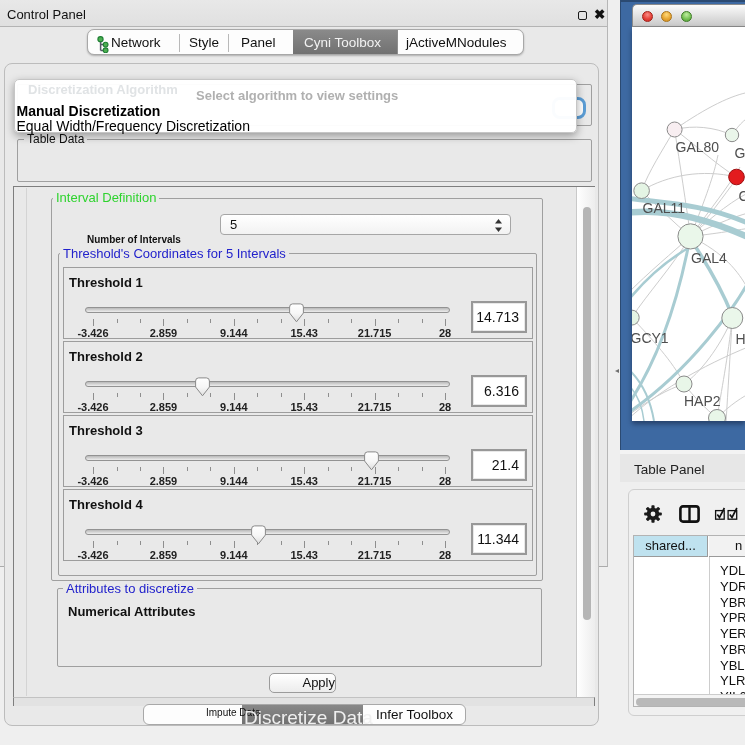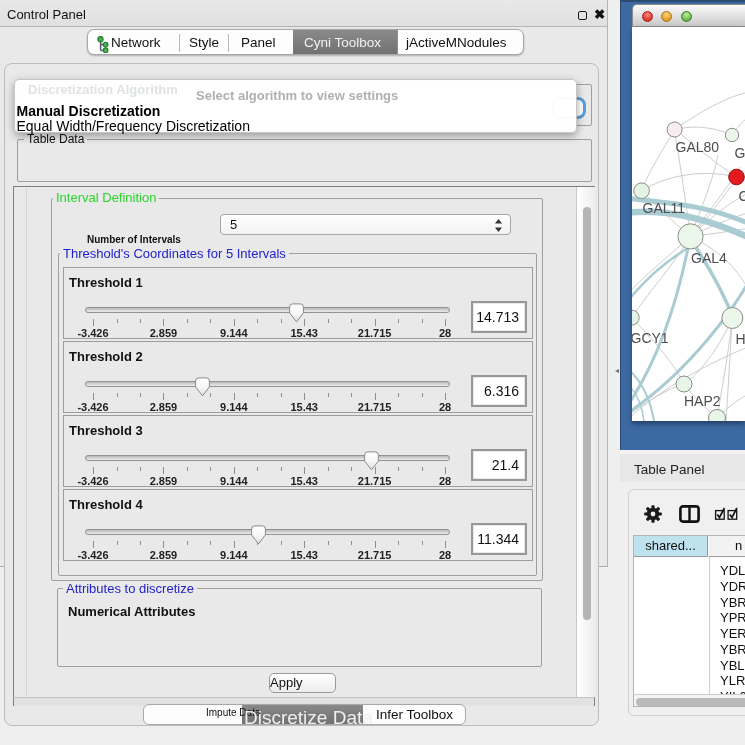--- a/index.html
+++ b/index.html
@@ -218,21 +218,21 @@
   <svg class="thumb" style="left:185.9px;" width="17" height="20" viewBox="0 0 17 20">
     <path d="M1.6,4 Q1.6,0.9 4.6,0.9 L12.4,0.9 Q15.4,0.9 15.4,4 L15.4,10 L8.5,18.8 L1.6,10 Z" fill="url(#thg)" stroke="#8a8a8a" stroke-width="1"></path>
   </svg>
   <div class="vbox">11.344</div>
 </div>
 
     <div class="gbox" style="left:57px;top:588px;width:485px;height:79px;"></div>
     <div class="grouptitle" style="left:63px;top:582px;color:#2222cc;background:#e9e9e9;font-size:13px;">Attributes to discretize</div>
     <div class="abs" style="left:68px;top:604px;font-size:13px;font-weight:bold;color:#111;">Numerical Attributes</div>
 
-    <div class="abs" style="left:269px;top:673px;width:67px;height:20px;background:linear-gradient(#ffffff,#ececec);border:1px solid #9b9b9b;border-radius:5px;text-align:left;font-size:13px;color:#111;line-height:18px;">Apply</div>
+    <div class="abs" style="left:269px;top:673px;width:67px;height:20px;background:linear-gradient(#ffffff,#ececec);border:1px solid #9b9b9b;border-radius:5px;text-align:right;font-size:13px;color:#111;line-height:18px;">Apply</div>
 
     <div class="abs" style="left:143px;top:704px;width:323px;height:21px;background:#fdfdfd;border:1px solid #a8a8a8;border-radius:6px;overflow:hidden;">
       <div class="abs" style="left:98px;top:0;width:121px;height:21px;background:linear-gradient(#888888,#6f6f6f);"></div>
       <div class="abs" style="left:14px;top:2px;font-size:10px;color:#111;margin-left:48px;">Impute Data</div>
       <div class="abs" style="left:100px;top:2px;font-size:19px;color:#efefef;">Discretize Data</div>
       <div class="abs" style="left:232px;top:2px;font-size:13.5px;color:#111;">Infer Toolbox</div>
     </div>
   </div>
 
   <div class="abs" style="left:615px;top:369px;width:0;height:0;border-top:2.5px solid transparent;border-bottom:2.5px solid transparent;border-right:4px solid #6f6f6f;"></div>

